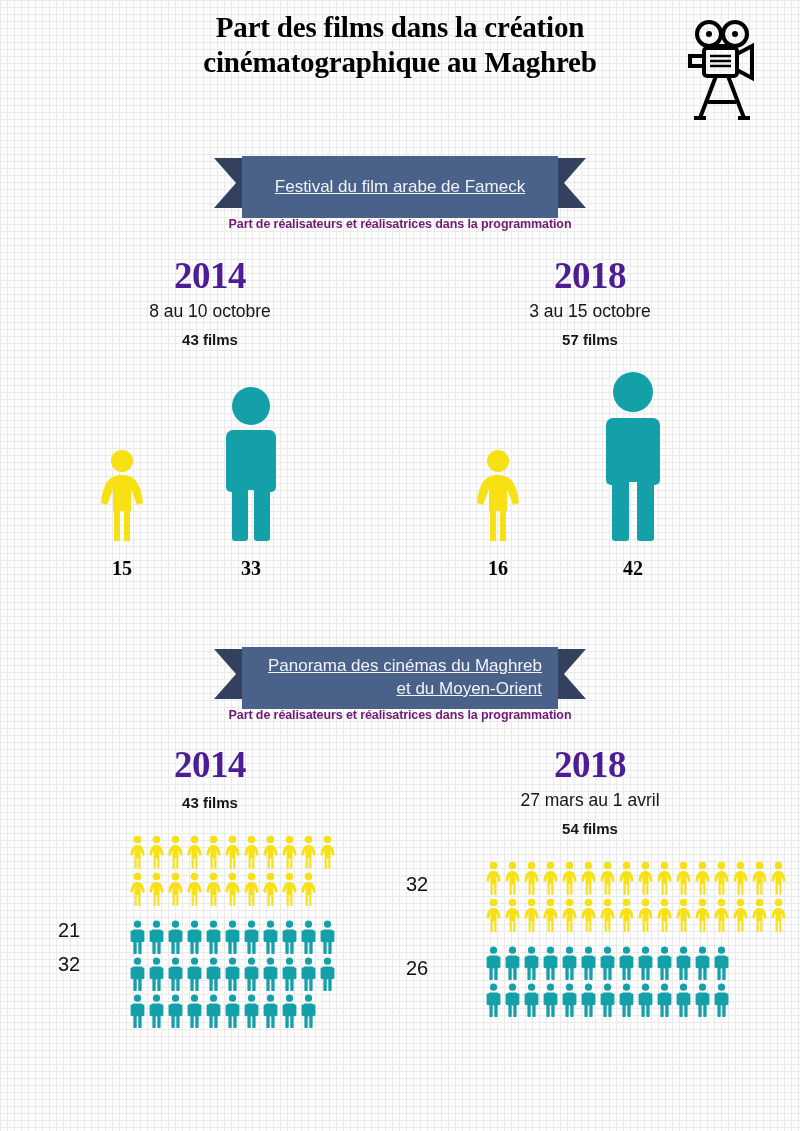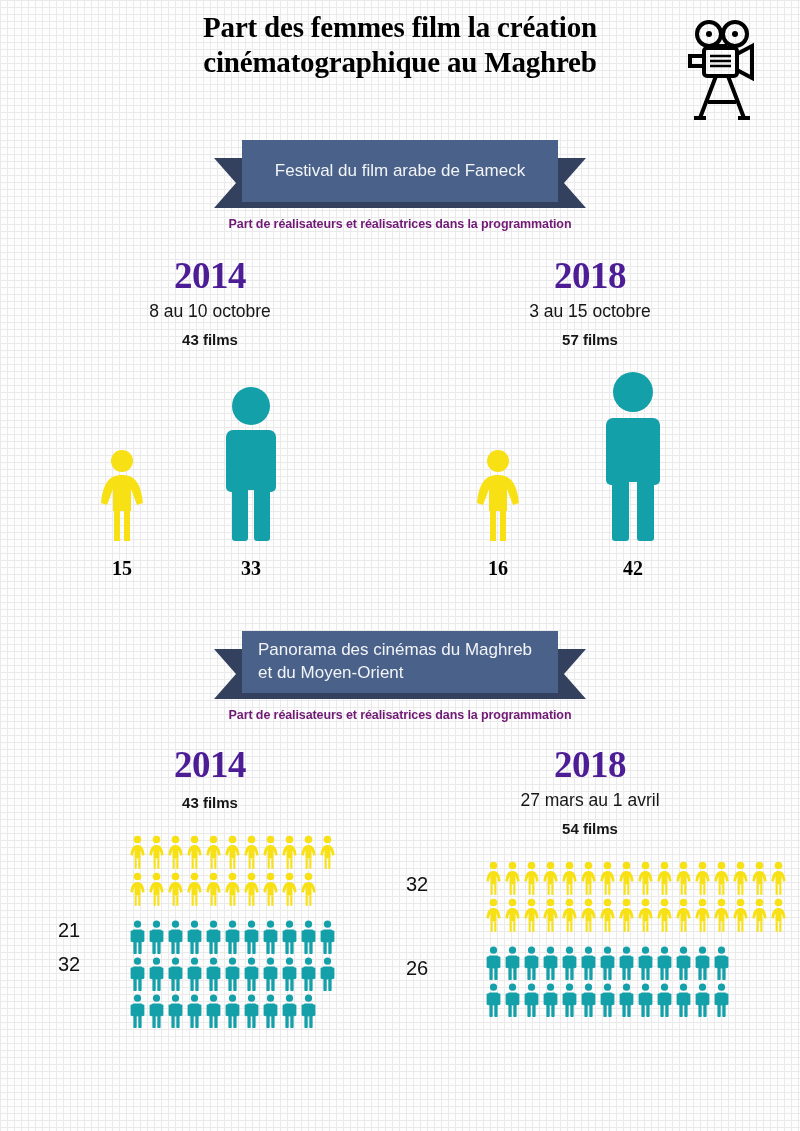--- a/index.html
+++ b/index.html
@@ -59,32 +59,33 @@
   .ribbon-tails {
     position: absolute;
     left: 0;
     top: 18px;
     width: 372px;
     height: 50px;
   }
   .ribbon-center {
     position: absolute;
     left: 28px;
-    top: 0;
+    top: 16px;
     width: 316px;
     height: 62px;
     background: #4a6189;
     display: flex;
     align-items: center;
     justify-content: center;
-    text-align: left;
+    text-align: right;
     color: #f2f4f8;
     font-size: 17px;
     line-height: 1.32;
     padding: 0 16px;
+    text-decoration: underline;
   }
   .banner-sub {
     text-align: center;
     font-size: 12.5px;
     font-weight: bold;
     color: #701a75;
     margin-top: 5px;
     letter-spacing: -0.1px;
   }
 
@@ -164,21 +165,21 @@
     color: #111;
   }
 
   .yellow { fill: #f7e013; }
   .teal   { fill: #14a0a8; }
 </style>
 </head>
 <body>
 
 <div class="header">
-  <div class="title">Part des femmes film la création cinématographique au Maghreb</div>
+  <div class="title">Part des films dans la création cinématographique au Maghreb</div>
 
   <svg class="camera-icon" viewBox="0 0 72 112">
     <g fill="none" stroke="#000" stroke-width="4">
       <circle cx="23" cy="20" r="12"></circle>
       <circle cx="49" cy="20" r="12"></circle>
       <rect x="18" y="34" width="33" height="28" rx="3"></rect>
       <rect x="4" y="42" width="14" height="10"></rect>
       <path d="M51 40 L66 32 L66 64 L51 56 Z"></path>
       <path d="M30 62 L14 104 M42 62 L58 104"></path>
       <path d="M22 88 L50 88"></path>

